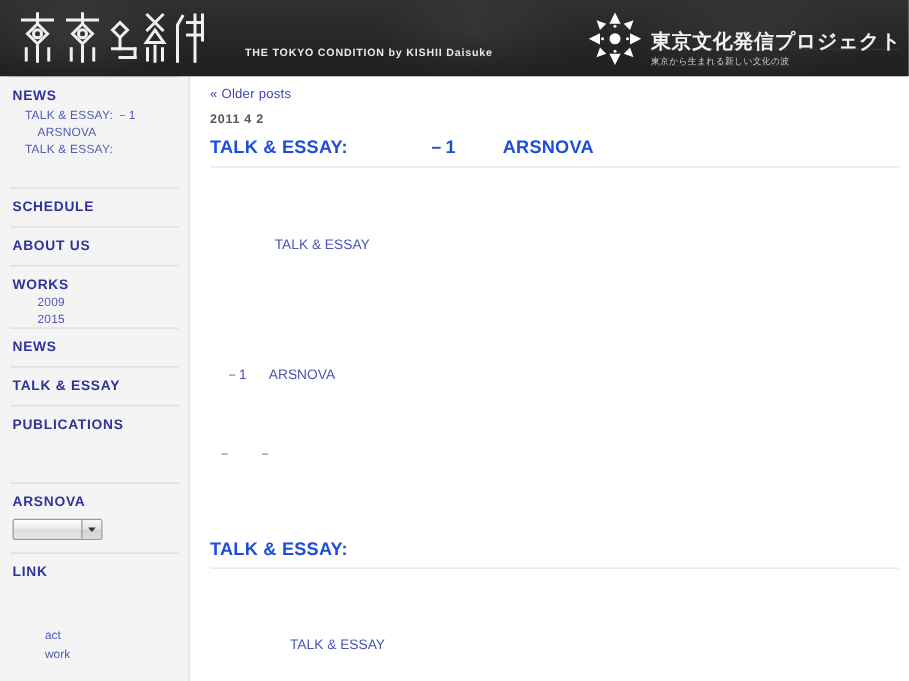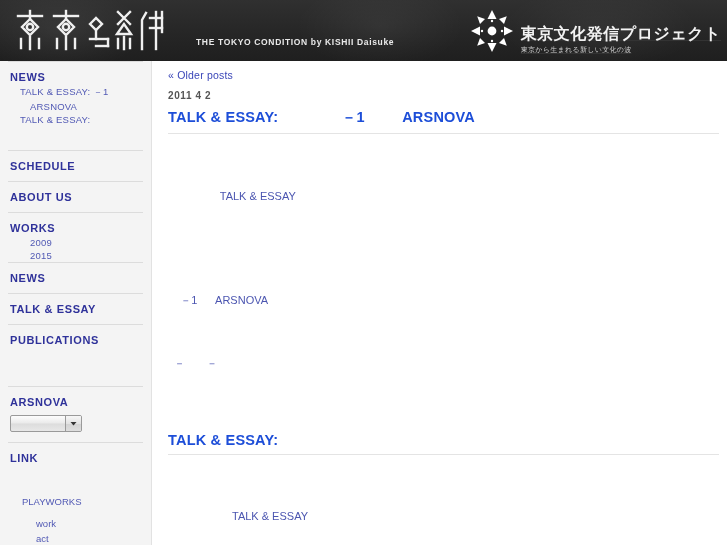--- a/index.html
+++ b/index.html
@@ -356,24 +356,23 @@
           </div>
         </div>
       </div>
     </div>
 
     <div class="nav-sep"></div>
     <div class="nav-block">
       <div class="nav-head">LINK</div>
       <div class="nav-gap-lg"></div>
       <div class="link-list">
-        <div class="link-item lvl1">PLAYWORKS</div>
         <div class="nav-gap-sm"></div>
+        <div class="link-item lvl2">act</div>
         <div class="link-item lvl2">work</div>
-        <div class="link-item lvl2">act</div>
 
       </div>
     </div>
   </div>
 
   <div class="main">
 
     <div class="older-posts">« Older posts</div>
 
     <div class="post">

